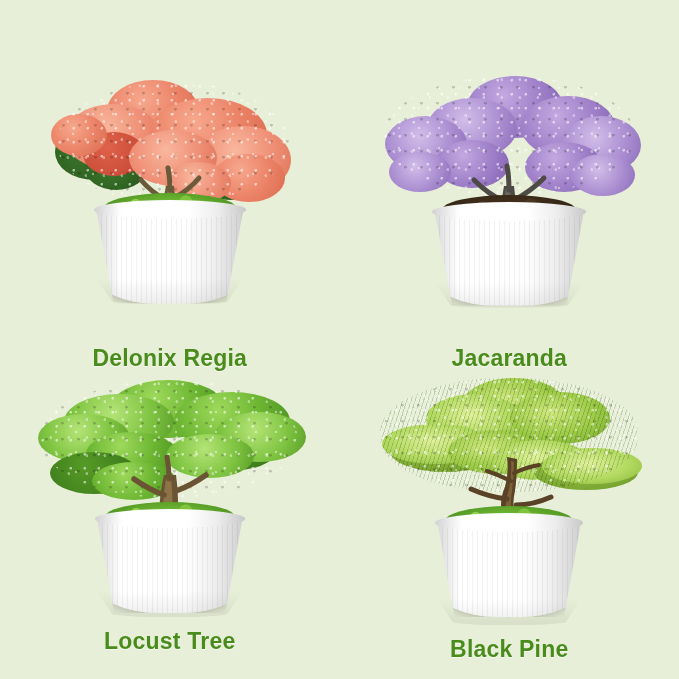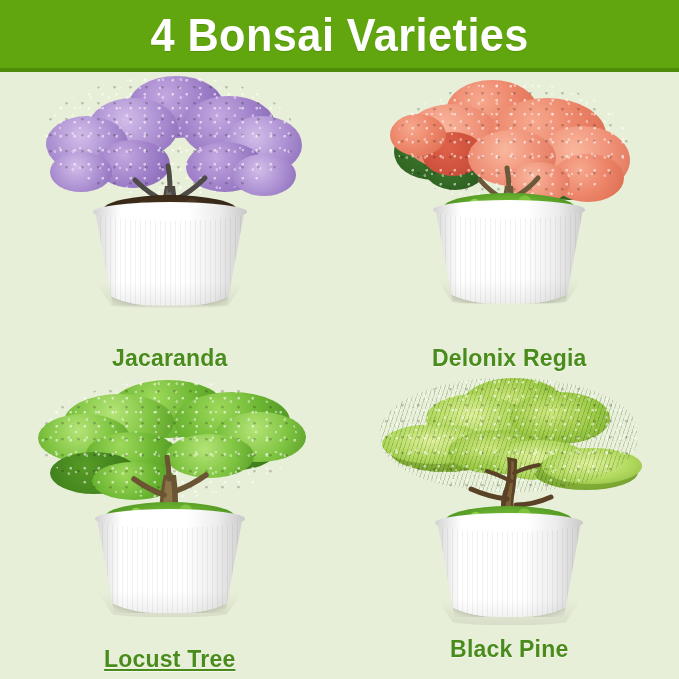--- a/index.html
+++ b/index.html
@@ -49,21 +49,21 @@
   .caption{
     position:absolute;left:0;right:0;bottom:4px;
     text-align:center;
     color:#4a8c1c;
     font-weight:bold;
     font-size:23px;
     letter-spacing:.2px;
     font-family:"Liberation Sans",sans-serif;
     text-shadow:0 1px 0 rgba(255,255,255,.6);
   }
-  .cell.c3 .caption{bottom:6px;text-decoration:underline;}
+  .cell.c3 .caption{bottom:24px;}
   .cell.c4 .caption{bottom:16px;}
 
   
   .pot-wrap{
     position:absolute;left:50%;transform:translateX(-50%);
     bottom:38px;width:148px;height:104px;
   }
   .cell.c2 .pot-wrap{bottom:34px;width:150px;height:106px;}
   .cell.c3 .pot-wrap{bottom:28px;width:146px;height:108px;}
   .cell.c4 .pot-wrap{bottom:20px;width:144px;height:112px;}
@@ -154,25 +154,63 @@
       radial-gradient(circle at 40% 70%, rgba(0,0,0,.18) 0 1.2px, transparent 1.6px),
       radial-gradient(circle at 80% 60%, rgba(255,255,255,.45) 0 1.2px, transparent 1.6px);
     background-size:14px 14px,18px 18px,16px 16px,20px 20px;
   }
 </style>
 </head>
 <body>
 
 <div id="poster">
 
-  <div class="banner">
-    <div class="banner-title">4 Bonsai Varieties</div>
-  </div>
 
   <div class="grid">
+
+    <div class="cell c1">
+      <div class="plant-stage">
+
+        <div class="canopy" style="top:8px;width:250px;height:150px;">
+
+          <div class="blob leaf-dark" style="left:10px;top:44px;width:78px;height:56px;"></div>
+          <div class="blob leaf-dark" style="left:40px;top:66px;width:62px;height:44px;"></div>
+          <div class="blob leaf-dark" style="left:150px;top:70px;width:70px;height:50px;"></div>
+          <div class="blob leaf-dark" style="left:96px;top:22px;width:60px;height:40px;"></div>
+
+          <div class="blob coral-a" style="left:62px;top:0px;width:92px;height:62px;"></div>
+          <div class="blob coral-b" style="left:20px;top:24px;width:96px;height:66px;"></div>
+          <div class="blob coral-a" style="left:104px;top:18px;width:118px;height:74px;"></div>
+          <div class="blob coral-b" style="left:150px;top:46px;width:96px;height:68px;"></div>
+          <div class="blob coral-dark" style="left:38px;top:52px;width:62px;height:44px;"></div>
+          <div class="blob coral-b" style="left:84px;top:50px;width:88px;height:56px;"></div>
+          <div class="blob coral-a" style="left:168px;top:74px;width:72px;height:48px;"></div>
+          <div class="blob coral-b" style="left:120px;top:82px;width:66px;height:42px;"></div>
+          <div class="blob coral-a" style="left:6px;top:34px;width:56px;height:42px;"></div>
+          <div class="speck" style="left:12px;top:2px;width:232px;height:122px;"></div>
+        </div>
+
+        <svg class="trunk" width="70" height="86" viewBox="0 0 70 86" style="bottom:92px;">
+          <path d="M31 86 L29 58 Q27 38 31 22 L39 22 Q41 40 39 58 L41 86 Z" fill="#6b5a3a"></path>
+          <path d="M33 84 L31 56 Q30 38 33 24 L36 24 Q38 40 36 56 L38 84 Z" fill="#8a7650"></path>
+          <path d="M31 36 Q16 28 6 16" stroke="#6b5a3a" stroke-width="5" fill="none" stroke-linecap="round"></path>
+          <path d="M39 34 Q54 26 64 14" stroke="#6b5a3a" stroke-width="5" fill="none" stroke-linecap="round"></path>
+          <path d="M35 26 Q35 14 33 4" stroke="#6b5a3a" stroke-width="5" fill="none" stroke-linecap="round"></path>
+          <ellipse cx="35" cy="84" rx="20" ry="6" fill="#5a4a2e" opacity=".55"></ellipse>
+        </svg>
+
+        <div class="pot-wrap">
+          <div class="fill moss"></div>
+          <div class="pot-body"></div>
+          <div class="pot-rim"></div>
+          <div class="pot-shade"></div>
+        </div>
+      </div>
+      <div class="caption">Delonix Regia</div>
+    </div>
 
     <div class="cell c2">
       <div class="plant-stage">
 
         <div class="canopy" style="top:4px;width:268px;height:152px;">
           <div class="blob purp-dark" style="left:24px;top:46px;width:76px;height:52px;"></div>
           <div class="blob purp-dark" style="left:170px;top:44px;width:78px;height:54px;"></div>
           <div class="blob purp-a" style="left:92px;top:0px;width:96px;height:62px;"></div>
           <div class="blob purp-b" style="left:52px;top:22px;width:90px;height:60px;"></div>
           <div class="blob purp-a" style="left:146px;top:20px;width:94px;height:62px;"></div>
@@ -198,61 +236,20 @@
         <div class="pot-wrap">
           <div class="fill soil"></div>
           <div class="pot-body"></div>
           <div class="pot-rim"></div>
           <div class="pot-shade"></div>
         </div>
       </div>
       <div class="caption">Jacaranda</div>
     </div>
 
-    <div class="cell c1">
-      <div class="plant-stage">
-
-        <div class="canopy" style="top:8px;width:250px;height:150px;">
-
-          <div class="blob leaf-dark" style="left:10px;top:44px;width:78px;height:56px;"></div>
-          <div class="blob leaf-dark" style="left:40px;top:66px;width:62px;height:44px;"></div>
-          <div class="blob leaf-dark" style="left:150px;top:70px;width:70px;height:50px;"></div>
-          <div class="blob leaf-dark" style="left:96px;top:22px;width:60px;height:40px;"></div>
-
-          <div class="blob coral-a" style="left:62px;top:0px;width:92px;height:62px;"></div>
-          <div class="blob coral-b" style="left:20px;top:24px;width:96px;height:66px;"></div>
-          <div class="blob coral-a" style="left:104px;top:18px;width:118px;height:74px;"></div>
-          <div class="blob coral-b" style="left:150px;top:46px;width:96px;height:68px;"></div>
-          <div class="blob coral-dark" style="left:38px;top:52px;width:62px;height:44px;"></div>
-          <div class="blob coral-b" style="left:84px;top:50px;width:88px;height:56px;"></div>
-          <div class="blob coral-a" style="left:168px;top:74px;width:72px;height:48px;"></div>
-          <div class="blob coral-b" style="left:120px;top:82px;width:66px;height:42px;"></div>
-          <div class="blob coral-a" style="left:6px;top:34px;width:56px;height:42px;"></div>
-          <div class="speck" style="left:12px;top:2px;width:232px;height:122px;"></div>
-        </div>
-
-        <svg class="trunk" width="70" height="86" viewBox="0 0 70 86" style="bottom:92px;">
-          <path d="M31 86 L29 58 Q27 38 31 22 L39 22 Q41 40 39 58 L41 86 Z" fill="#6b5a3a"></path>
-          <path d="M33 84 L31 56 Q30 38 33 24 L36 24 Q38 40 36 56 L38 84 Z" fill="#8a7650"></path>
-          <path d="M31 36 Q16 28 6 16" stroke="#6b5a3a" stroke-width="5" fill="none" stroke-linecap="round"></path>
-          <path d="M39 34 Q54 26 64 14" stroke="#6b5a3a" stroke-width="5" fill="none" stroke-linecap="round"></path>
-          <path d="M35 26 Q35 14 33 4" stroke="#6b5a3a" stroke-width="5" fill="none" stroke-linecap="round"></path>
-          <ellipse cx="35" cy="84" rx="20" ry="6" fill="#5a4a2e" opacity=".55"></ellipse>
-        </svg>
-
-        <div class="pot-wrap">
-          <div class="fill moss"></div>
-          <div class="pot-body"></div>
-          <div class="pot-rim"></div>
-          <div class="pot-shade"></div>
-        </div>
-      </div>
-      <div class="caption">Delonix Regia</div>
-    </div>
-
     <div class="cell c3">
       <div class="plant-stage">
 
         <div class="canopy" style="top:4px;width:272px;height:150px;">
           <div class="blob grn-dark" style="left:30px;top:40px;width:86px;height:52px;"></div>
           <div class="blob grn-dark" style="left:160px;top:38px;width:86px;height:52px;"></div>
           <div class="blob grn-a" style="left:76px;top:0px;width:116px;height:58px;"></div>
           <div class="blob grn-b" style="left:30px;top:14px;width:110px;height:56px;"></div>
           <div class="blob grn-a" style="left:140px;top:12px;width:116px;height:58px;"></div>
           <div class="blob grn-b" style="left:4px;top:34px;width:92px;height:48px;"></div>

